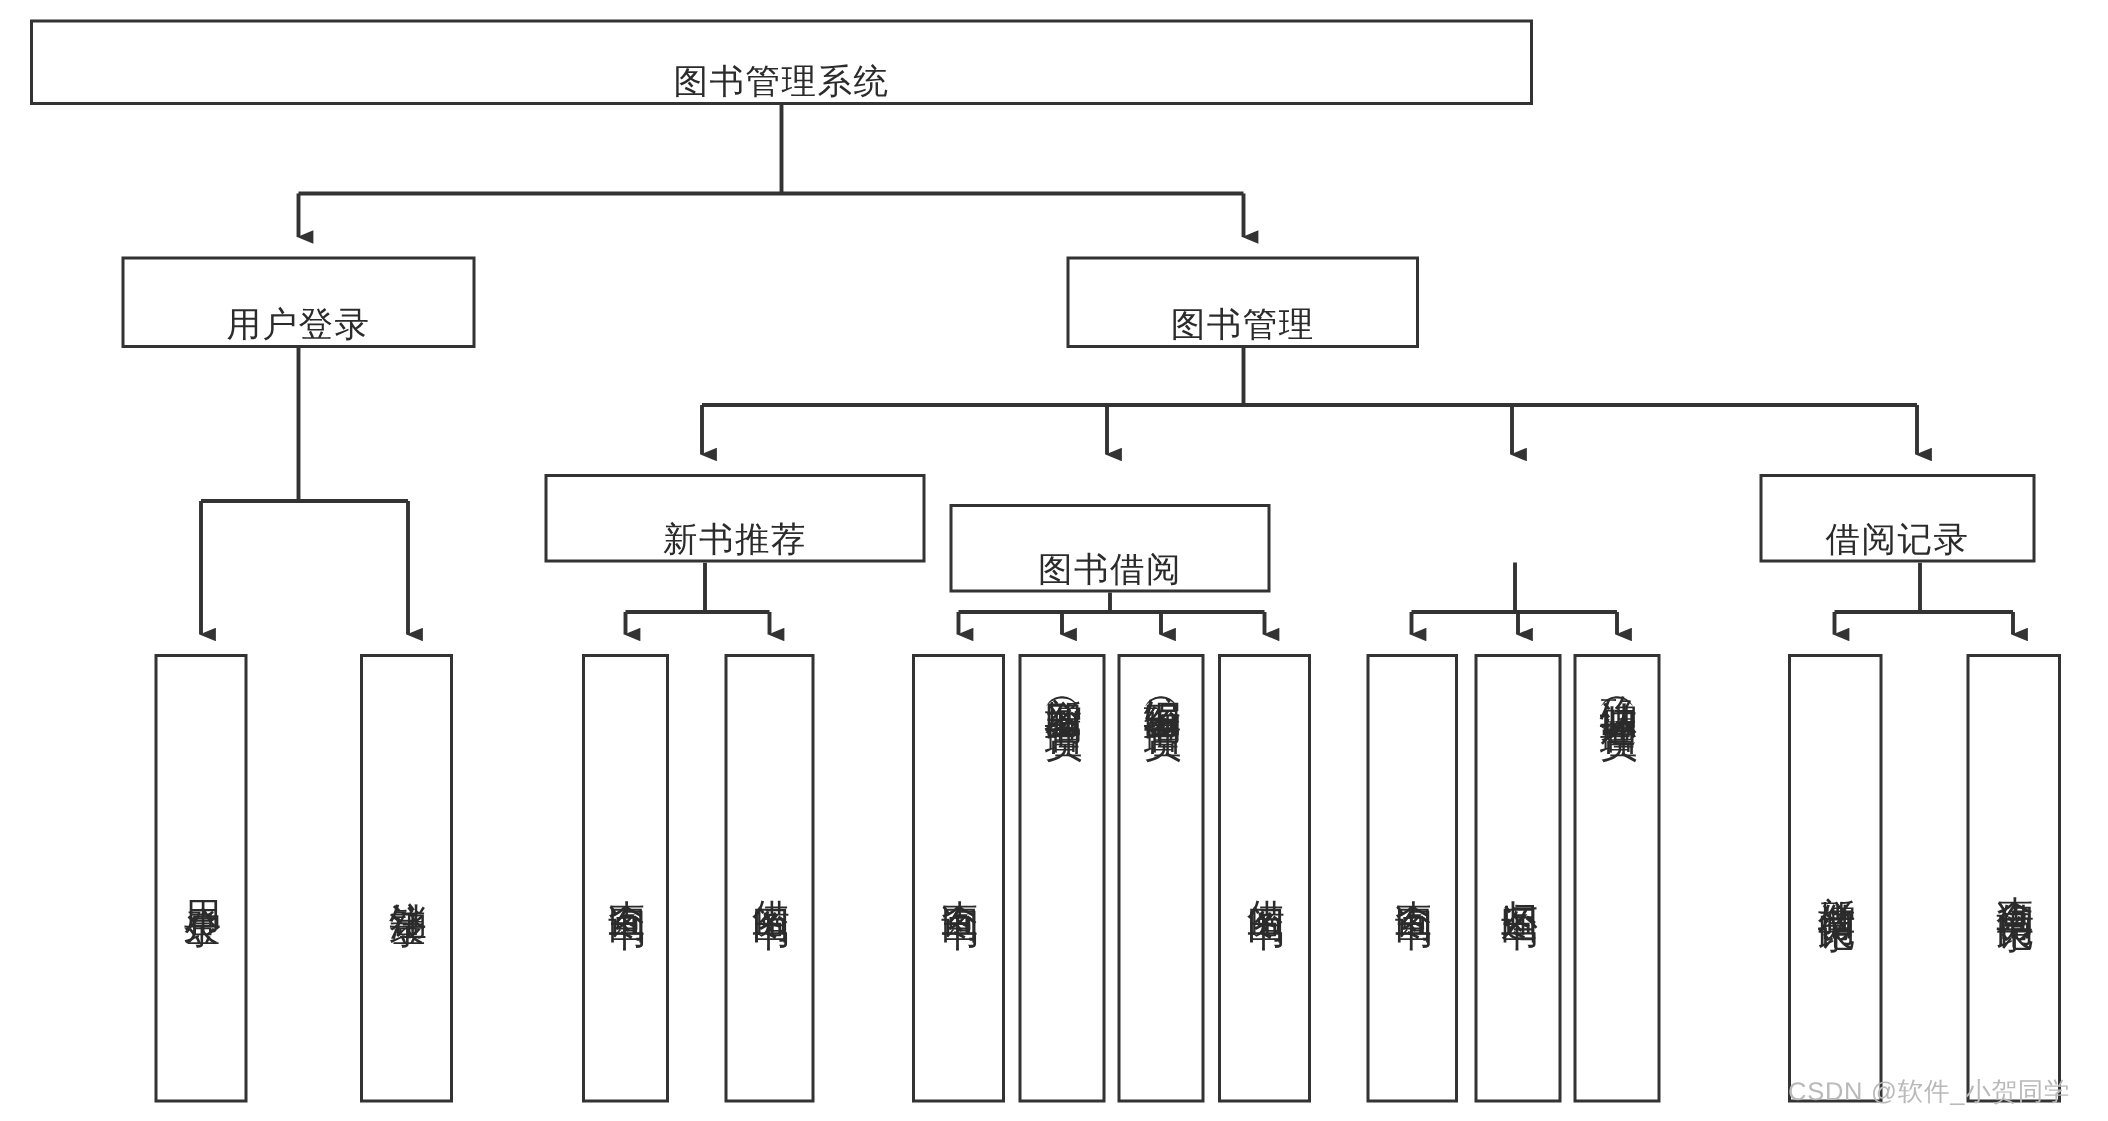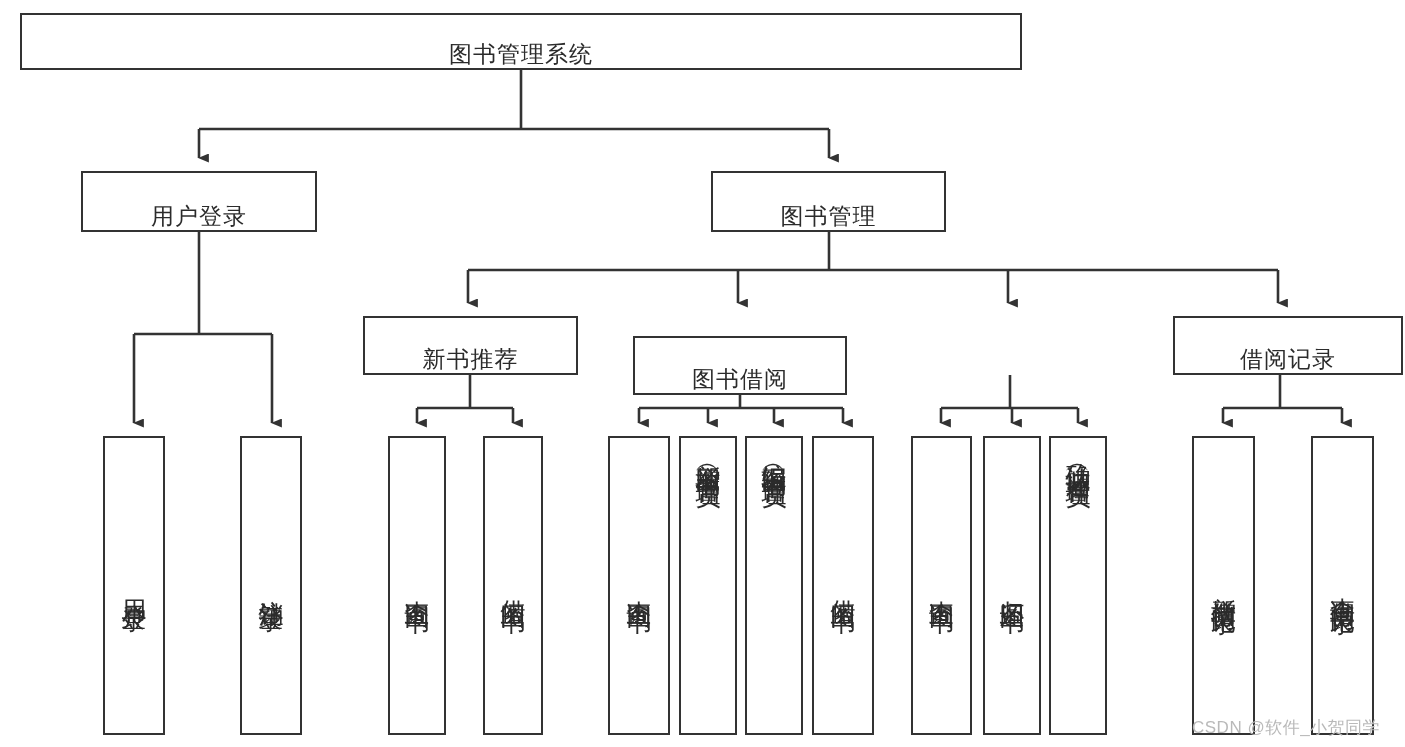--- a/index.html
+++ b/index.html
@@ -136,27 +136,27 @@
     <span class="label">图书管理系统</span>
   </div>
 
   <div class="node horiz" style="left:81px;top:171px;width:236px;height:61px;">
     <span class="label">用户登录</span>
   </div>
   <div class="node horiz" style="left:711px;top:171px;width:235px;height:61px;">
     <span class="label">图书管理</span>
   </div>
 
-  <div class="node horiz" style="left:363px;top:316px;width:215px;height:59px;">
+  <div class="node horiz" style="left:363px;top:316px;width:254px;height:59px;">
     <span class="label">新书推荐</span>
   </div>
   <div class="node horiz" style="left:633px;top:316px;width:214px;height:59px;margin-top:20px;">
     <span class="label">图书借阅</span>
   </div>
-  <div class="node horiz" style="left:1173px;top:316px;width:230px;height:59px;">
+  <div class="node horiz" style="left:1173px;top:316px;width:184px;height:59px;">
     <span class="label">借阅记录</span>
   </div>
 
   <div class="node vert centered" style="left:103px;top:436px;width:62px;height:299px;">
     <span class="label">用户登录</span>
   </div>
   <div class="node vert centered" style="left:240px;top:436px;width:62px;height:299px;">
     <span class="label">注销登录</span>
   </div>
 

